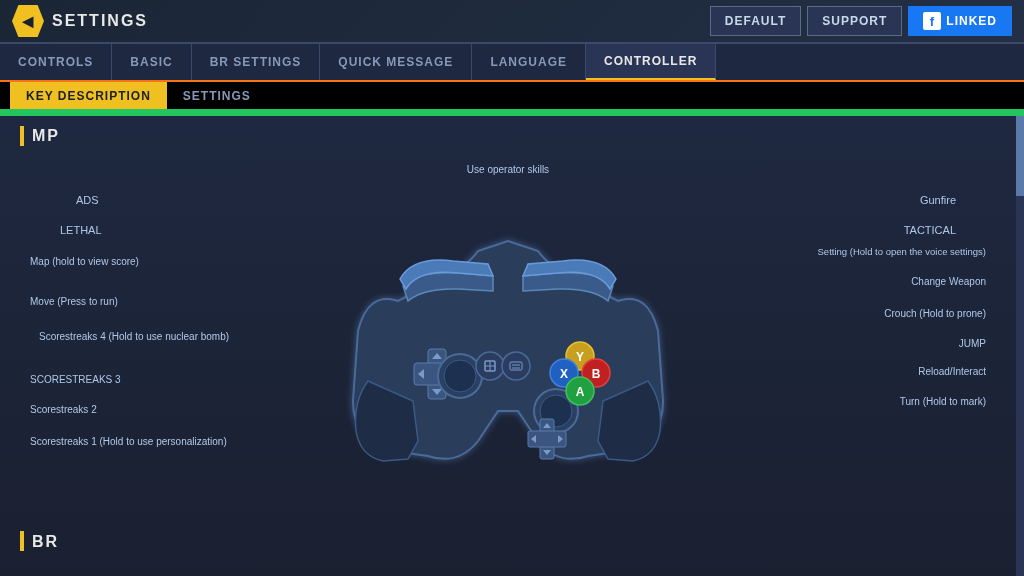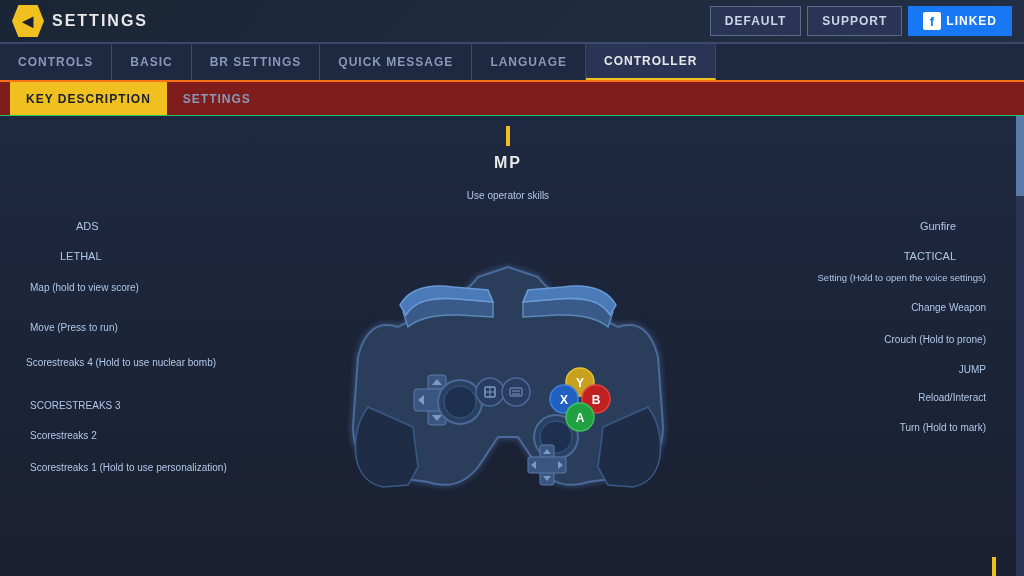--- a/index.html
+++ b/index.html
@@ -89,22 +89,22 @@
       white-space: nowrap;
     }
     .tab-item.active {
       background: #2a3555;
       color: #e8e8e8;
       border-bottom: 2px solid #f0c020;
     }
 
     
     .sub-tab-bar {
-      background: #7f1d1d;
-      border-bottom: 1px solid #22c55e;
+      background: #000000;
+      border-bottom: 7px solid #22c55e;
       display: flex;
       height: 34px;
       padding: 0 10px;
     }
     .sub-tab-item {
       padding: 0 16px;
       display: flex;
       align-items: center;
       font-size: 12px;
       font-weight: bold;
@@ -132,21 +132,20 @@
       padding: 10px 20px;
       position: relative;
     }
 
     
     .section-title {
       display: flex;
       align-items: center;
       gap: 8px;
       margin-bottom: 10px;
-      flex-direction: column;
     }
     .section-bar {
       width: 4px;
       height: 20px;
       background: #f0c020;
     }
     .section-label {
       font-size: 16px;
       font-weight: bold;
       color: #e8e8e8;
@@ -330,21 +329,21 @@
       </svg>
 
       <div class="ctrl-label left" style="position:absolute; left:56px; top:38px; font-size:11px; color:#b0c8e8;">ADS</div>
 
       <div class="ctrl-label left" style="position:absolute; left:40px; top:68px; font-size:11px; color:#b0c8e8;">LETHAL</div>
 
       <div class="ctrl-label left" style="position:absolute; left:10px; top:100px; font-size:10px; color:#b0c8e8; text-align:right; max-width:130px;">Map (hold to view score)</div>
 
       <div class="ctrl-label left" style="position:absolute; left:10px; top:140px; font-size:10px; color:#b0c8e8; text-align:right; max-width:130px;">Move (Press to run)</div>
 
-      <div class="ctrl-label left" style="position:absolute; left:6px; top:175px; font-size:10px; color:#b0c8e8; text-align:right; max-width:130px;">Scorestreaks 4 (Hold to use nuclear bomb)</div>
+      <div class="ctrl-label left" style="position:absolute; left:19px; top:175px; font-size:10px; color:#b0c8e8; text-align:right; max-width:130px;">Scorestreaks 4 (Hold to use nuclear bomb)</div>
 
       <div class="ctrl-label left" style="position:absolute; left:10px; top:218px; font-size:10px; color:#b0c8e8; text-align:right; max-width:130px;">SCORESTREAKS 3</div>
 
       <div class="ctrl-label left" style="position:absolute; left:10px; top:248px; font-size:10px; color:#b0c8e8; text-align:right; max-width:130px;">Scorestreaks 2</div>
 
       <div class="ctrl-label left" style="position:absolute; left:10px; top:280px; font-size:10px; color:#b0c8e8; text-align:right; max-width:130px;">Scorestreaks 1 (Hold to use personalization)</div>
 
       <div class="ctrl-label" style="position:absolute; left:50%; top:8px; transform:translateX(-50%); font-size:10px; color:#b0c8e8;">Use operator skills</div>
 
       <div class="ctrl-label right" style="position:absolute; right:40px; top:38px; font-size:11px; color:#b0c8e8;">Gunfire</div>

